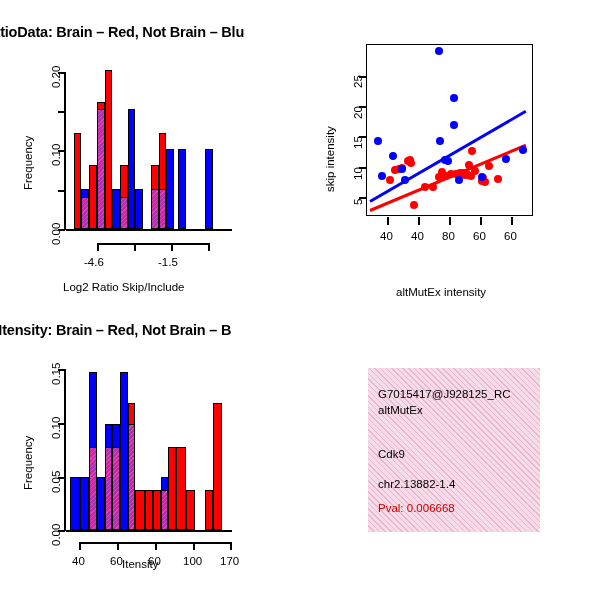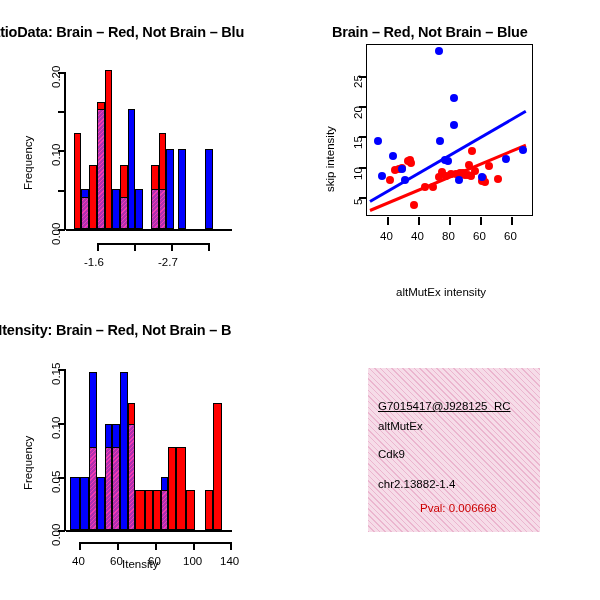--- a/index.html
+++ b/index.html
@@ -99,51 +99,52 @@
        rgba(255,255,255,0) 4px);
     overflow:hidden;
   }
   .info-line{
     position:absolute;
     font-size:11.5px;
     color:#000;
     white-space:nowrap;
     left:10px;
   }
-  .info-line.pval{color:#CC0000;margin-left:42px;}
+  .info-line.pval{color:#CC0000;}
 </style>
 </head>
 <body>
 
 <div class="panel" id="panel-hist-ratio" style="left:0;top:0;width:300px;height:310px;">
 
   <div class="plot-title" style="left:-18px;top:24px;">RatioData: Brain – Red, Not Brain – Blu</div>
 
   <div class="axlab vert" style="left:22px;top:190px;">Frequency</div>
 
+  <div class="axlab" style="left:63px;top:281px;">Log2 Ratio Skip/Include</div>
 
   <div class="axis-line" style="left:64px;top:72px;width:2px;height:158px;"></div>
   <div class="tick" style="left:58px;top:72px;width:7px;height:2px;"></div>
   <div class="tick" style="left:58px;top:111px;width:7px;height:2px;"></div>
   <div class="tick" style="left:58px;top:150px;width:7px;height:2px;"></div>
   <div class="tick" style="left:58px;top:190px;width:7px;height:2px;"></div>
   <div class="tick" style="left:58px;top:229px;width:7px;height:2px;"></div>
 
   <div class="ticklab vert" style="left:50px;top:88px;">0.20</div>
   <div class="ticklab vert" style="left:50px;top:166px;">0.10</div>
   <div class="ticklab vert" style="left:50px;top:245px;">0.00</div>
 
   <div class="axis-line" style="left:97px;top:243px;width:112px;height:2px;"></div>
   <div class="tick" style="left:97px;top:243px;width:2px;height:8px;"></div>
   <div class="tick" style="left:134px;top:243px;width:2px;height:8px;"></div>
   <div class="tick" style="left:171px;top:243px;width:2px;height:8px;"></div>
   <div class="tick" style="left:208px;top:243px;width:2px;height:8px;"></div>
 
-  <div class="ticklab" style="left:84px;top:256px;">-1.6</div>
-  <div class="ticklab" style="left:158px;top:256px;">-2.7</div>
+  <div class="ticklab" style="left:84px;top:256px;">-4.6</div>
+  <div class="ticklab" style="left:158px;top:256px;">-1.5</div>
 
   <div class="axis-line" style="left:66px;top:229px;width:166px;height:2px;"></div>
 
   <div class="plotregion" id="ratio-bars" style="left:66px;top:66px;width:166px;height:163px;">
       <div class="bar red" style="left: 7.72093px; width: 7.72093px; height: 95.6267px; z-index: 2;"></div>
       <div class="bar blue" style="left: 15.4419px; width: 7.72093px; height: 39.8444px; z-index: 1;"></div>
       <div class="bar red" style="left: 15.4419px; width: 7.72093px; height: 31.8756px; z-index: 2;"></div>
       <div class="bar purple" style="left: 15.4419px; width: 7.72093px; height: 31.8756px; z-index: 3;"></div>
       <div class="bar red" style="left: 23.1628px; width: 7.72093px; height: 63.7511px; z-index: 2;"></div>
       <div class="bar blue" style="left: 30.8837px; width: 7.72093px; height: 119.533px; z-index: 1;"></div>
@@ -163,21 +164,20 @@
       <div class="bar red" style="left: 92.6512px; width: 7.72093px; height: 95.6267px; z-index: 2;"></div>
       <div class="bar purple" style="left: 92.6512px; width: 7.72093px; height: 39.8444px; z-index: 3;"></div>
       <div class="bar blue" style="left: 100.372px; width: 7.72093px; height: 79.6889px; z-index: 1;"></div>
       <div class="bar blue" style="left: 111.953px; width: 7.72093px; height: 79.6889px; z-index: 1;"></div>
       <div class="bar blue" style="left: 138.977px; width: 7.72093px; height: 79.6889px; z-index: 1;"></div>
     </div>
 </div>
 
 <div class="panel" id="panel-scatter" style="left:300px;top:0;width:300px;height:310px;">
 
-  <div class="plot-title" style="left:32px;top:24px;">Brain – Red, Not Brain – Blue</div>
 
   <div class="axlab vert" style="left:24px;top:192px;">skip intensity</div>
 
   <div class="axlab" style="left:96px;top:286px;">altMutEx intensity</div>
 
   <div class="boxframe" style="left:66px;top:44px;width:167px;height:172px;"></div>
 
   <div class="tick" style="left:59px;top:76px;width:8px;height:2px;"></div>
   <div class="tick" style="left:59px;top:106px;width:8px;height:2px;"></div>
   <div class="tick" style="left:59px;top:136px;width:8px;height:2px;"></div>
@@ -274,21 +274,21 @@
   <div class="tick" style="left:79px;top:232px;width:2px;height:8px;"></div>
   <div class="tick" style="left:117px;top:232px;width:2px;height:8px;"></div>
   <div class="tick" style="left:155px;top:232px;width:2px;height:8px;"></div>
   <div class="tick" style="left:193px;top:232px;width:2px;height:8px;"></div>
   <div class="tick" style="left:230px;top:232px;width:2px;height:8px;"></div>
 
   <div class="ticklab" style="left:72px;top:245px;">40</div>
   <div class="ticklab" style="left:110px;top:245px;">60</div>
   <div class="ticklab" style="left:148px;top:245px;">60</div>
   <div class="ticklab" style="left:183px;top:245px;">100</div>
-  <div class="ticklab" style="left:220px;top:245px;">140</div>
+  <div class="ticklab" style="left:220px;top:245px;">170</div>
 
   <div class="axis-line" style="left:66px;top:220px;width:166px;height:2px;"></div>
 
   <div class="plotregion" id="intensity-bars" style="left:66px;top:55px;width:166px;height:165px;">
       <div class="bar blue" style="left: 3.86047px; width: 9.65116px; height: 52.7616px; z-index: 1;"></div>
       <div class="bar blue" style="left: 13.5116px; width: 9.65116px; height: 52.7616px; z-index: 1;"></div>
       <div class="bar blue" style="left: 23.1628px; width: 7.72093px; height: 158.285px; z-index: 1;"></div>
       <div class="bar red" style="left: 23.1628px; width: 7.72093px; height: 83.4593px; z-index: 2;"></div>
       <div class="bar purple" style="left: 23.1628px; width: 7.72093px; height: 83.4593px; z-index: 3;"></div>
       <div class="bar blue" style="left: 30.8837px; width: 7.72093px; height: 52.7616px; z-index: 1;"></div>
@@ -310,18 +310,18 @@
       <div class="bar purple" style="left: 94.5814px; width: 7.72093px; height: 40.2907px; z-index: 3;"></div>
       <div class="bar red" style="left: 102.302px; width: 7.72093px; height: 83.4593px; z-index: 2;"></div>
       <div class="bar red" style="left: 110.023px; width: 9.65116px; height: 83.4593px; z-index: 2;"></div>
       <div class="bar red" style="left: 119.674px; width: 9.65116px; height: 40.2907px; z-index: 2;"></div>
       <div class="bar red" style="left: 138.977px; width: 7.72093px; height: 40.2907px; z-index: 2;"></div>
       <div class="bar red" style="left: 146.698px; width: 9.65116px; height: 126.628px; z-index: 2;"></div>
     </div>
 </div>
 
 <div id="info-box">
-  <div class="info-line" style="top:32px;text-decoration:underline;">G7015417@J928125_RC</div>
-  <div class="info-line" style="top:52px;">altMutEx</div>
+  <div class="info-line" style="top:20px;">G7015417@J928125_RC</div>
+  <div class="info-line" style="top:36px;">altMutEx</div>
   <div class="info-line" style="top:80px;">Cdk9</div>
   <div class="info-line" style="top:110px;">chr2.13882-1.4</div>
   <div class="info-line pval" style="top:134px;">Pval: 0.006668</div>
 </div>
 
 </body></html>

